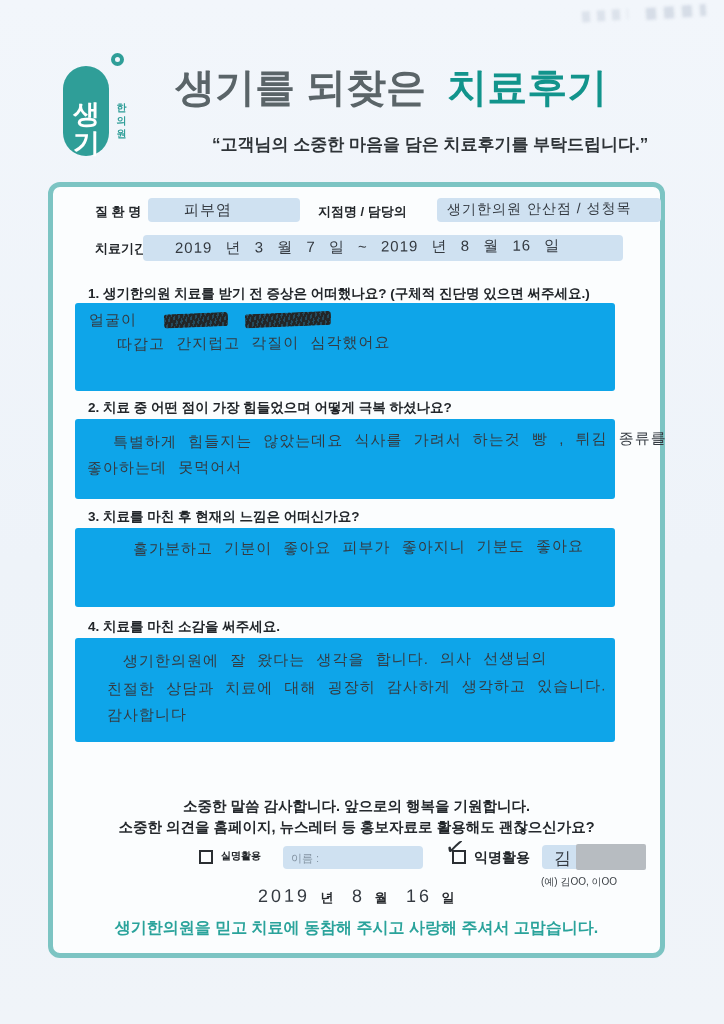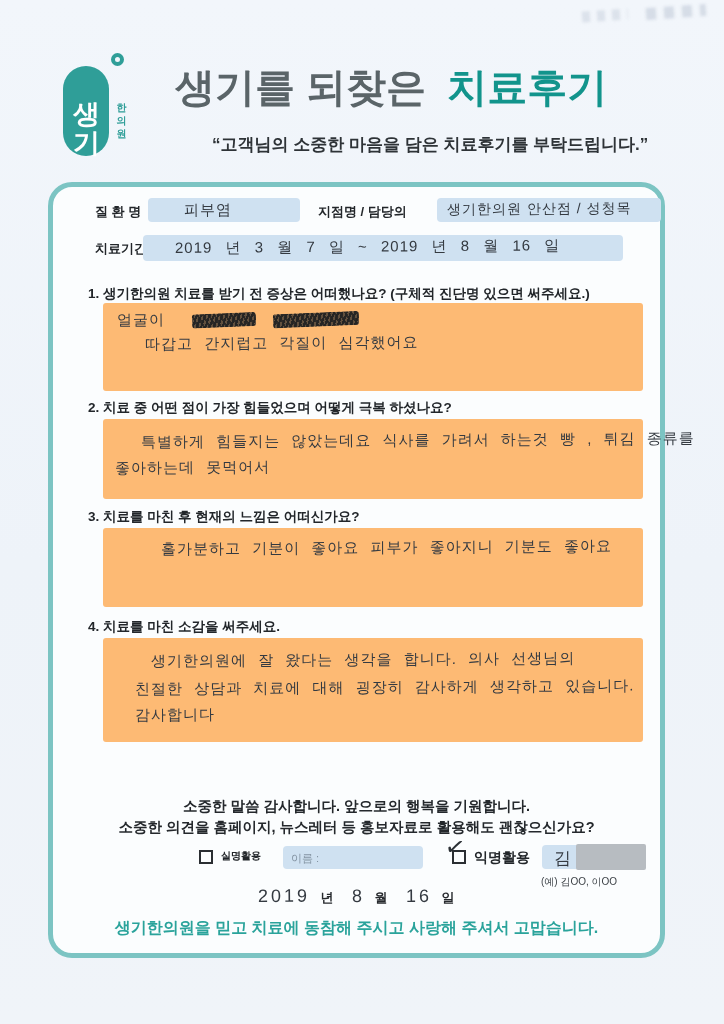--- a/index.html
+++ b/index.html
@@ -39,21 +39,21 @@
 
   
   .title { position:absolute; left:175px; top:60px; font-size:40px; font-weight:bold; letter-spacing:0px; white-space:nowrap; }
   .title .t-gray { color:#5a6468; }
   .title .t-teal { color:#12948c; margin-left:10px; }
   .subtitle { position:absolute; left:212px; top:133px; font-size:17px; font-weight:bold; color:#2e3337; white-space:nowrap; }
 
   
   .form {
     position:absolute; left:48px; top:182px; width:617px; height:776px;
-    border:5px solid #7cc4c3; border-radius:24px;
+    border:5px solid #7cc4c3; border-radius:12px;
     background:#fbfdfe;
   }
   .form > * { position:absolute; }
 
   .f-label { font-size:13px; font-weight:bold; color:#22262a; white-space:nowrap; }
   .f-box { background:#cfe1f1; border-radius:4px; }
 
   .hw {
     font-family:"Liberation Sans","DejaVu Sans",sans-serif;
     color:#343a41; font-size:15px; white-space:nowrap;
@@ -72,21 +72,21 @@
   .row2-label { left:42px; top:53px; }
   .row2-box  { left:90px; top:48px; width:480px; height:26px; }
   .row2-box .hw { position:absolute; left:32px; top:4px; word-spacing:8px; }
 
   
   .q-label { left:35px; font-size:13.5px; font-weight:bold; color:#22262a; white-space:nowrap; }
   .q1-label { top:98px; }  .q1-box { top:116px; height:88px; }
   .q2-label { top:212px; } .q2-box { top:232px; height:80px; }
   .q3-label { top:321px; } .q3-box { top:341px; height:79px; }
   .q4-label { top:431px; } .q4-box { top:451px; height:104px; }
-  .a-box { left:50px; width:540px; background:#fdba74; border-radius:3px; }
+  .a-box { left:22px; width:540px; background:#0ea5e9; border-radius:3px; }
   .a-box .hw { position:absolute; }
 
   .scribble {
     display:inline-block; height:14px; vertical-align:middle; border-radius:3px;
     background:
       repeating-linear-gradient(112deg, rgba(35,35,35,.95) 0 2px, rgba(35,35,35,0) 2px 4px),
       repeating-linear-gradient(64deg, rgba(35,35,35,.85) 0 2px, rgba(35,35,35,0) 2px 5px),
       linear-gradient(rgba(45,45,45,.75), rgba(45,45,45,.75));
     transform:rotate(-2deg);
   }

